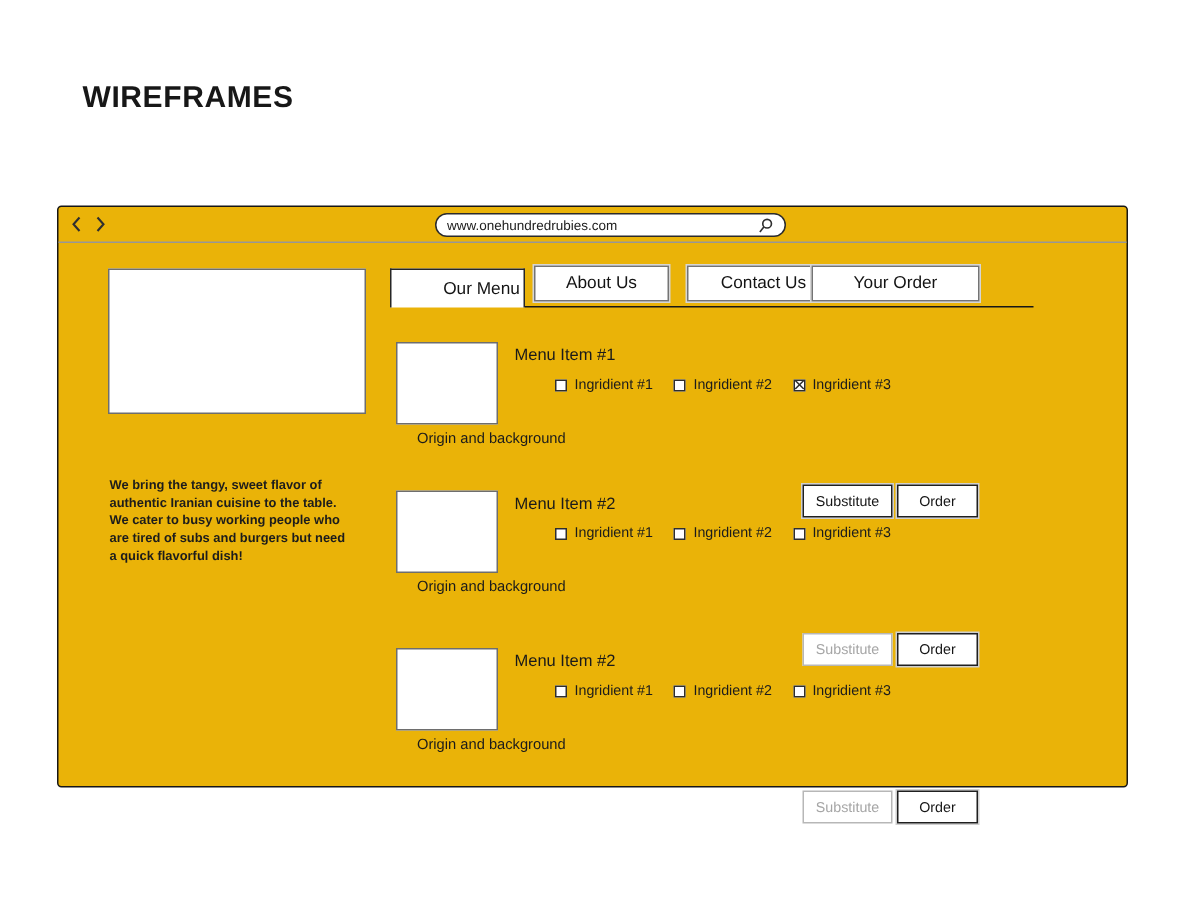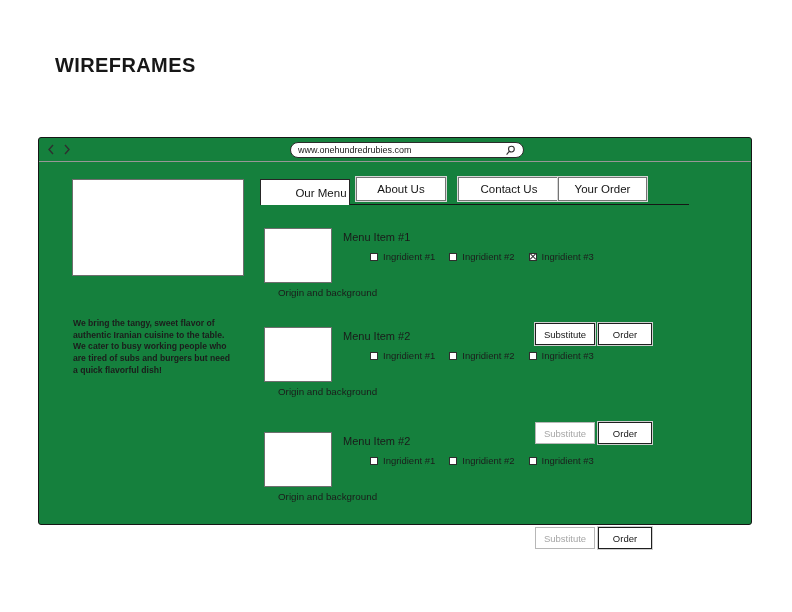--- a/index.html
+++ b/index.html
@@ -4,21 +4,21 @@
 <style>
   * { margin:0; padding:0; box-sizing:border-box; }
   html,body { width:792px; height:612px; background:#ffffff; overflow:hidden;
               font-family:"Liberation Sans", sans-serif; color:#1a1a1a; position:relative; }
 
   .heading { position:absolute; left:55px; top:54px; font-size:20px; font-weight:700;
              letter-spacing:.4px; color:#171717; }
 
   
   .window { position:absolute; left:38px; top:137px; width:714px; height:388px;
-            border:1.6px solid #161616; border-radius:3px; background:#15803d; }
+            border:1.6px solid #161616; border-radius:3px; background:#eab308; }
 
   .toolbar { position:absolute; left:0; top:0; right:0; height:24px;
              border-bottom:1.5px solid #979797; }
   .nav { position:absolute; left:8px; top:6px; display:flex; gap:8px; align-items:center; }
   .nav svg { display:block; }
 
   .url-bar { position:absolute; left:251px; top:4px; width:234px; height:16px;
              border:1.2px solid #2b2b2b; border-radius:8px; background:#fff;
              display:flex; align-items:center; padding:0 7px; }
   .url-text { flex:1; font-size:9px; color:#202020; white-space:nowrap; overflow:hidden; }
@@ -32,21 +32,21 @@
            line-height:11.7px; font-weight:600; color:#1c1c1c; white-space:pre-line; }
 
   
   .tab { position:absolute; background:#fff; display:flex; align-items:center;
          justify-content:center; font-size:11.5px; color:#141414; }
   .tab-0 { left:221px; top:41px; width:90px; height:26px;
            border:1.3px solid #262626; border-bottom:none; z-index:2;padding-left:32px; }
   .tab-inactive { border:1.5px solid #747474; box-shadow:0 0 0 1px #d6d6d6; }
   .tab-1 { left:317px; top:39px; width:90px; height:24px; }
   .tab-2 { left:419px; top:39px; width:102px; height:24px; }
-  .tab-3 { left:519px; top:39px; width:89px; height:24px; }
+  .tab-3 { left:502px; top:39px; width:112px; height:24px; }
   .tab-line { position:absolute; left:311px; top:65.6px; width:339px; height:1.6px;
               background:#161616; }
 
   
   .row { position:absolute; left:225px; width:390px; height:80px; }
   .row-0 { top:90px; } .row-1 { top:189px; } .row-2 { top:294px; }
 
   .thumb { position:absolute; left:0; top:0; width:68px; height:55px;
            border:1.2px solid #6e6e6e; background:#fff; }
   .item-title { position:absolute; left:79px; top:3px; font-size:11px; font-weight:400; }

